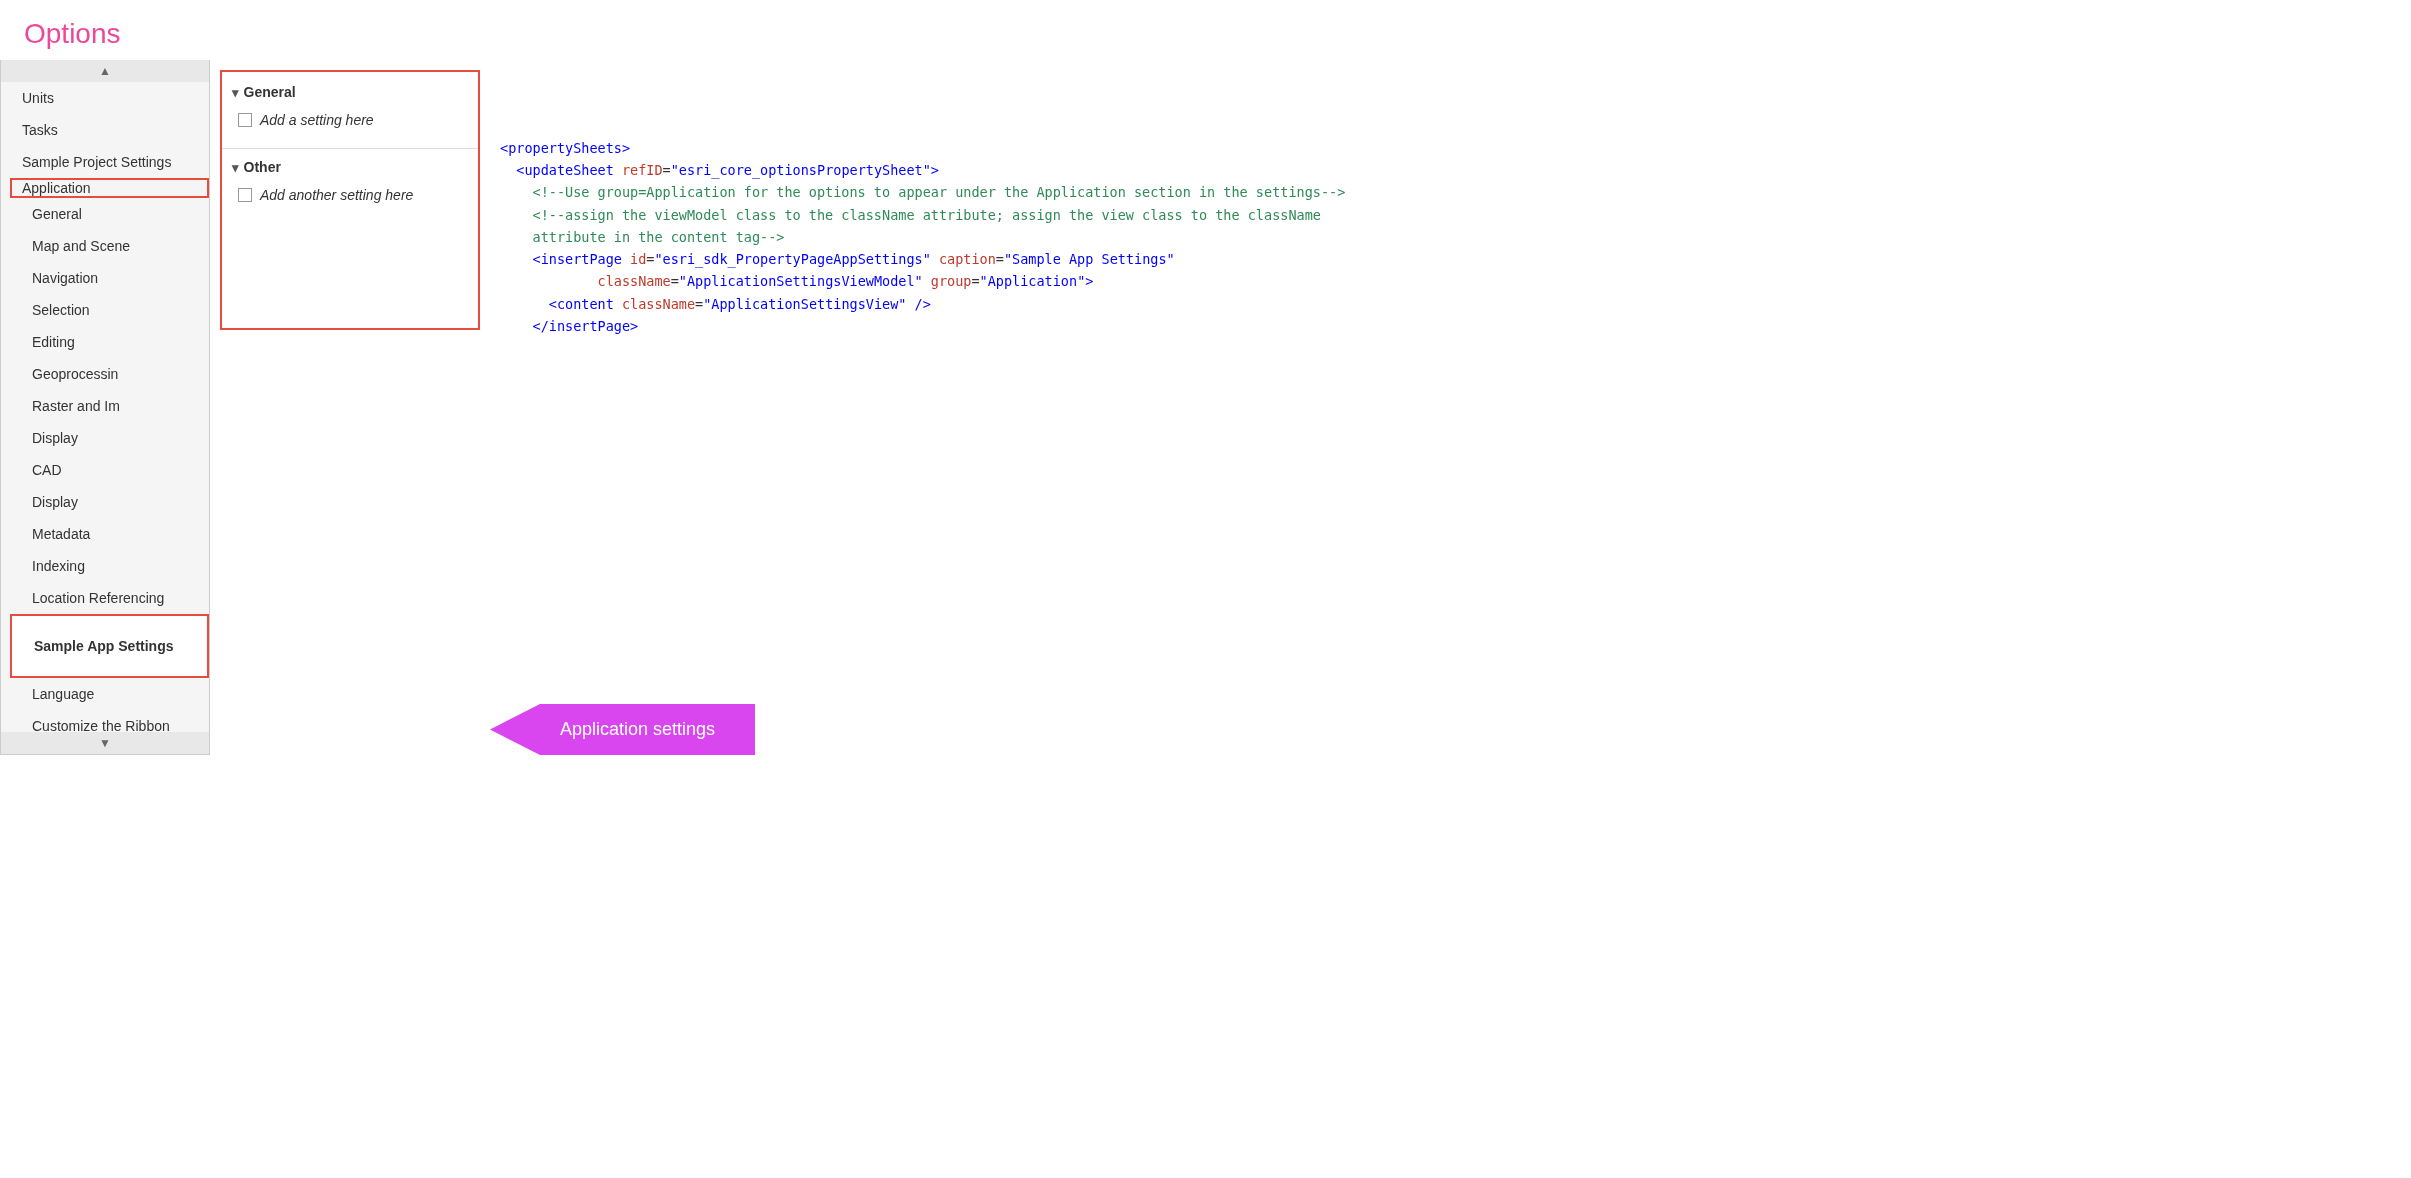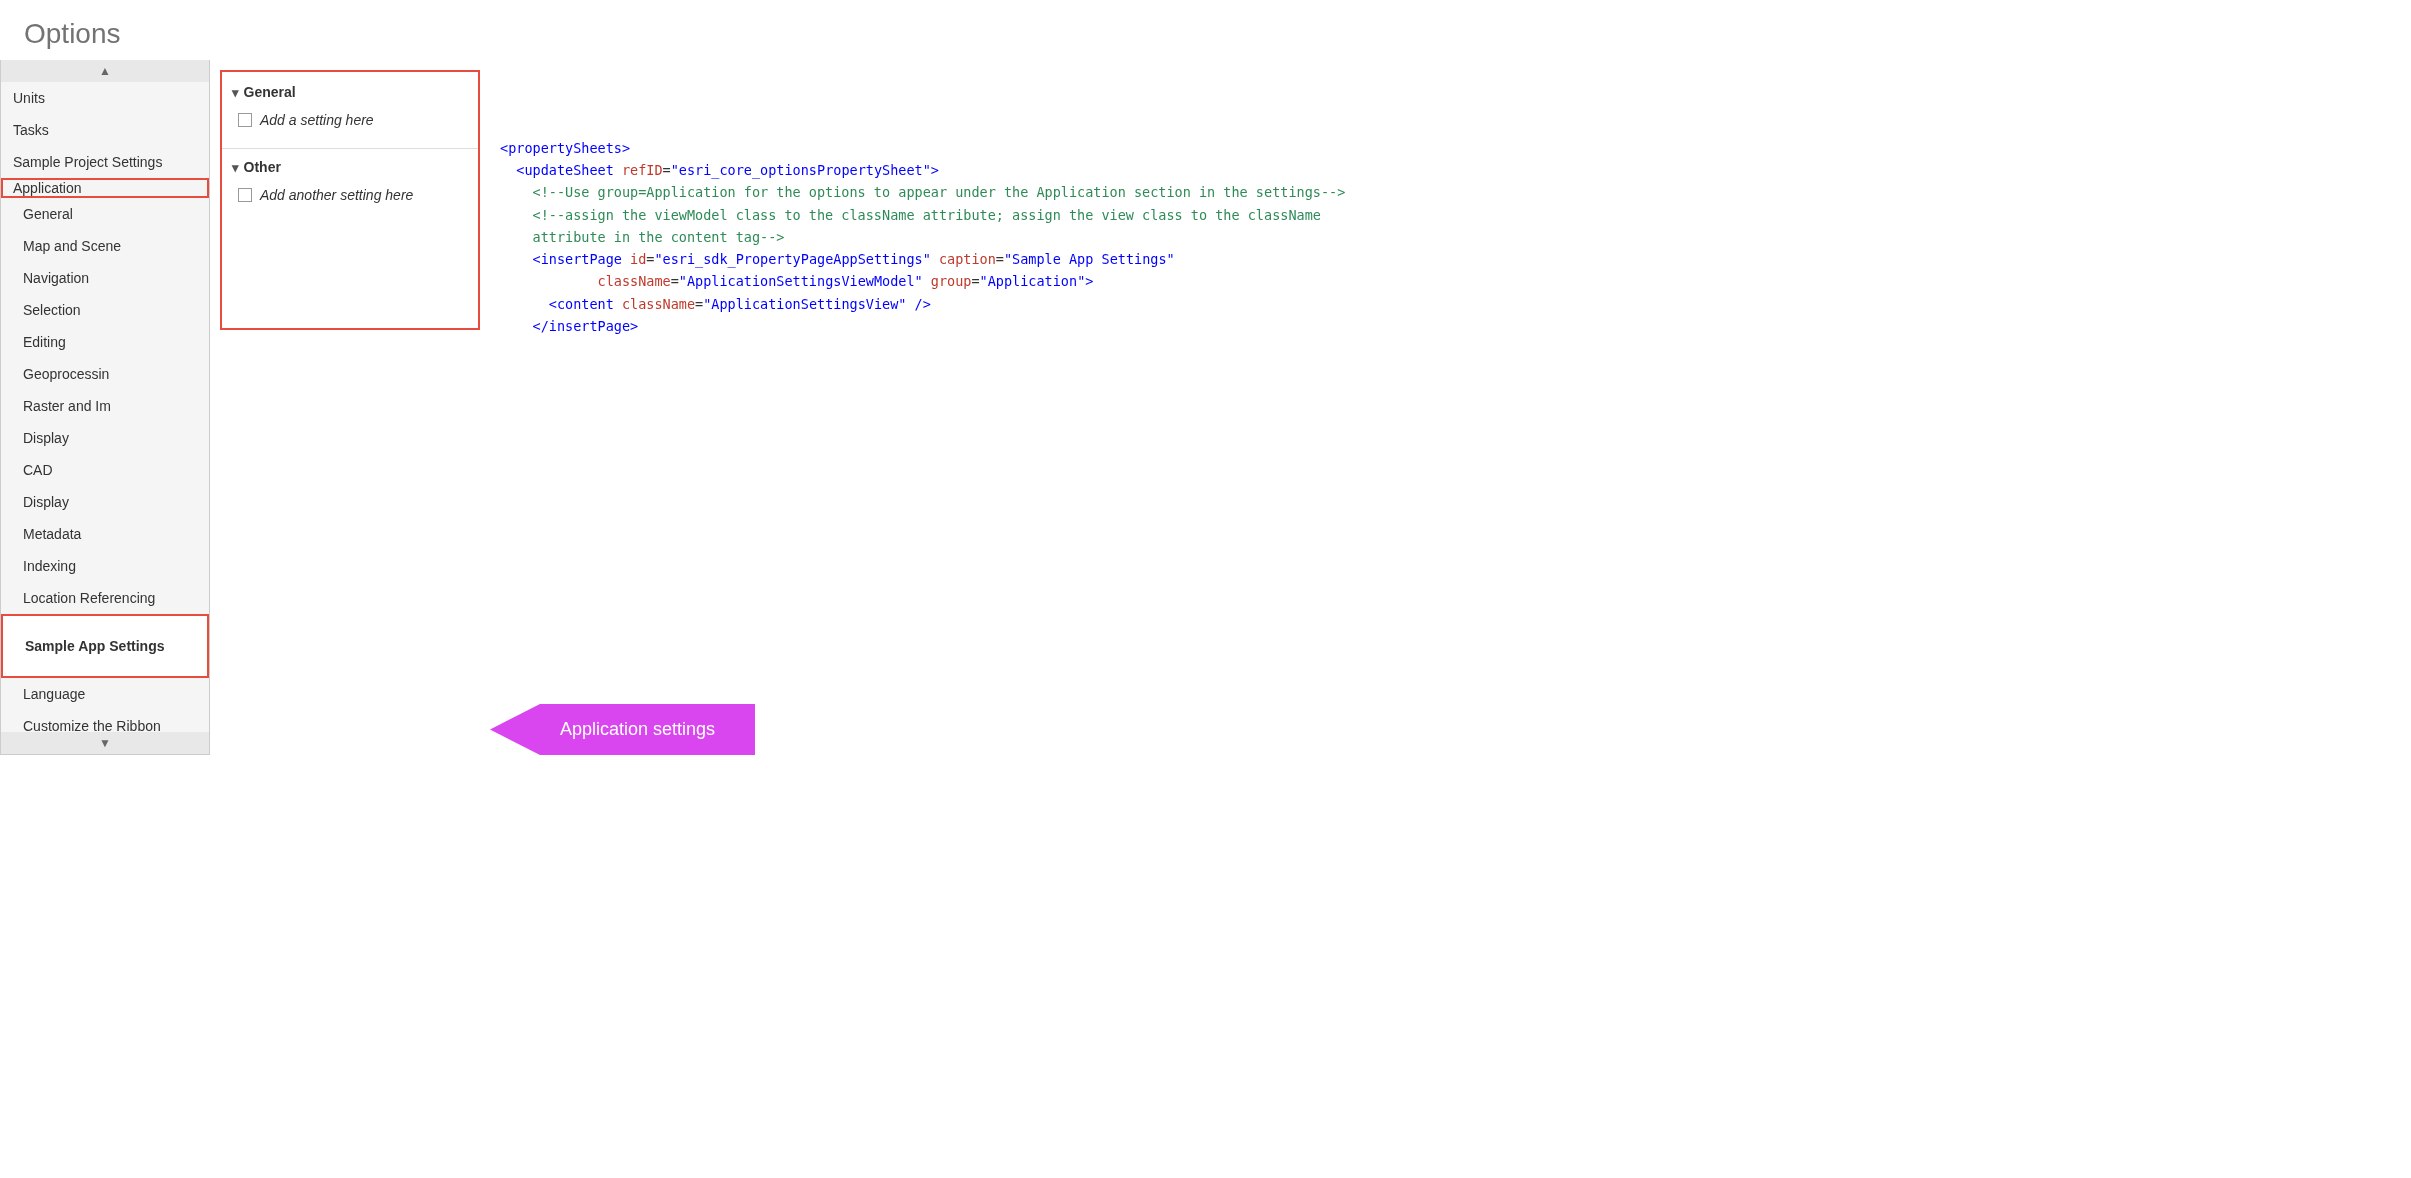--- a/index.html
+++ b/index.html
@@ -7,21 +7,21 @@
       font-family: 'Segoe UI', Arial, sans-serif;
       font-size: 14px;
       background: #fff;
       color: #333;
       width: 1556px;
       min-height: 760px;
       overflow: hidden;
     }
 
     .page-title {
-      color: #737373;
+      color: #ec4899;
       font-size: 28px;
       font-weight: 300;
       padding: 18px 24px 10px 24px;
     }
 
     .main-layout {
       display: flex;
       flex-direction: row;
       height: calc(100% - 70px);
     }
@@ -37,20 +37,21 @@
       background: #f5f5f5;
       position: relative;
       height: 695px;
       overflow: hidden;
     }
 
     .sidebar-scroll {
       flex: 1;
       overflow-y: scroll;
       overflow-x: hidden;
+      margin-left: 9px;
     }
 
     .sidebar-scroll::-webkit-scrollbar {
       width: 14px;
     }
     .sidebar-scroll::-webkit-scrollbar-track {
       background: #f0f0f0;
     }
     .sidebar-scroll::-webkit-scrollbar-thumb {
       background: #5bb8e8;

